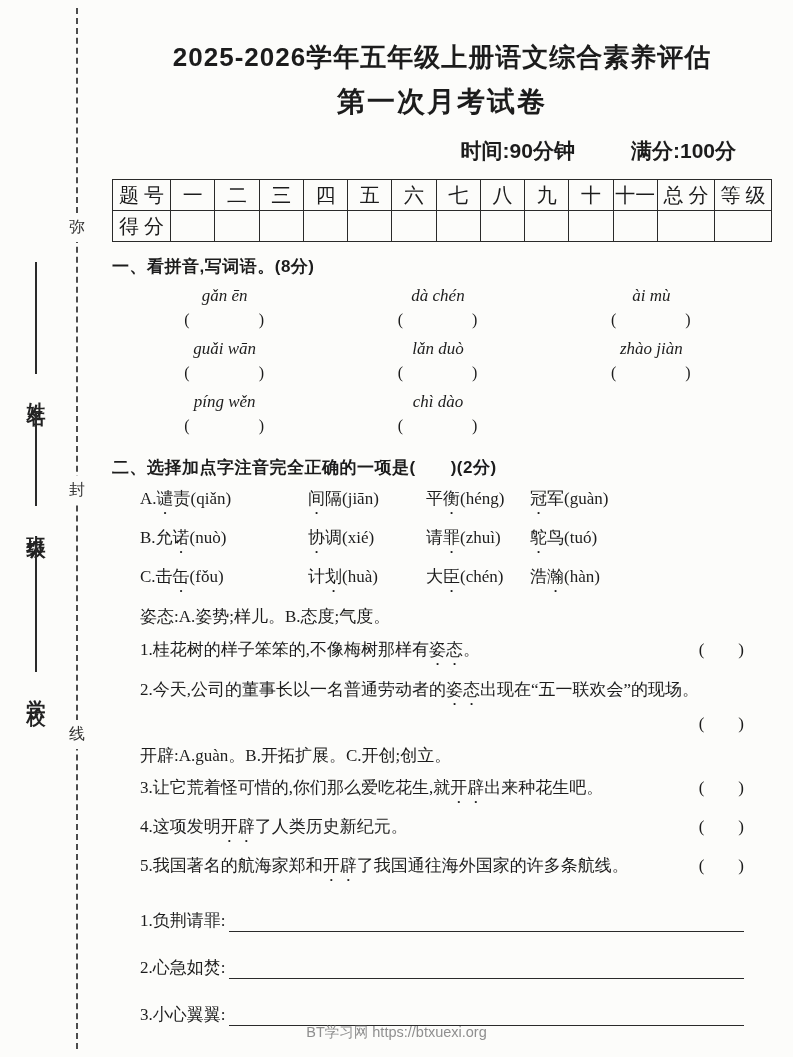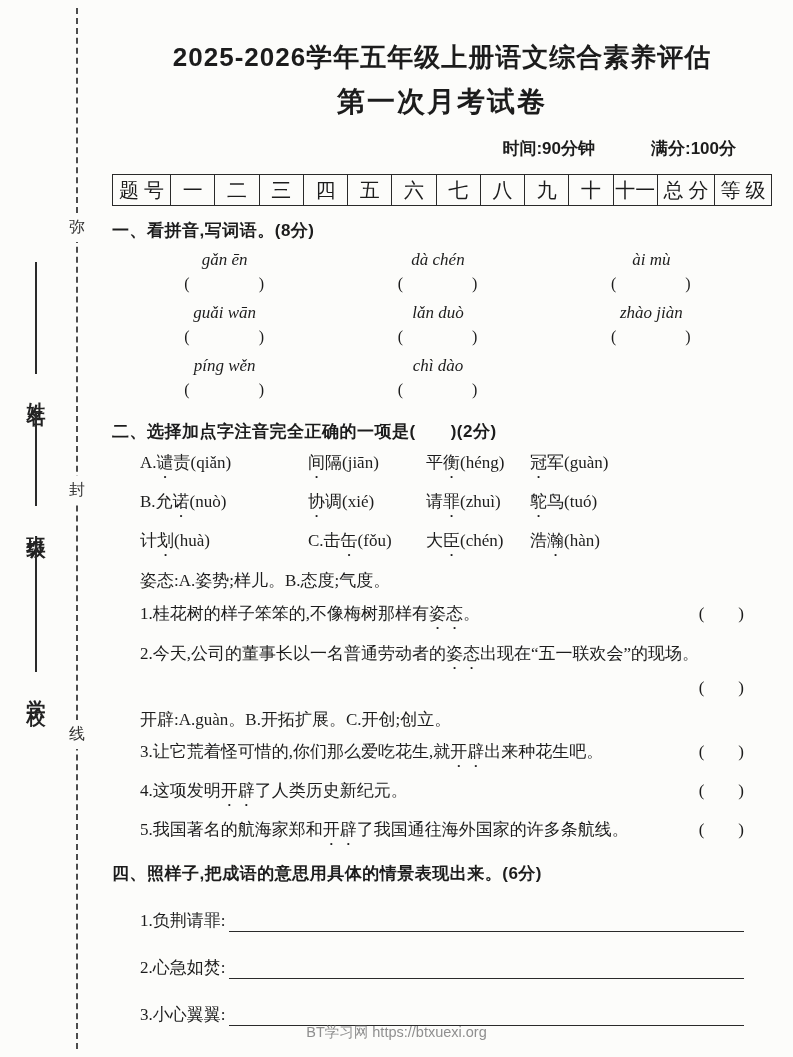--- a/index.html
+++ b/index.html
@@ -19,21 +19,21 @@
   .vline { width:1.5px; background:#2a2a2a; }
   .vl-1 { height:112px; } .vl-2 { height:94px; } .vl-3 { height:128px; }
   .vlabel { writing-mode:vertical-lr; text-orientation:upright; font-size:19px;
     letter-spacing:6px; font-weight:600; color:#222;
     font-family:"Liberation Sans","DejaVu Sans",sans-serif; }
   
   .content { position:absolute; left:112px; right:21px; top:0; }
   .title { font-family:"Liberation Sans","DejaVu Sans",sans-serif; font-weight:bold;
     font-size:26px; text-align:center; margin-top:40px; letter-spacing:1px; }
   .title2 { font-size:28px; margin-top:8px; letter-spacing:2px; }
-  .meta { display:flex; justify-content:flex-end; gap:56px; font-weight:bold; font-size:17px;
+  .meta { display:flex; justify-content:flex-end; gap:56px; font-weight:bold; font-size:21px;
     margin:16px 36px 0 0; font-family:"Liberation Sans","DejaVu Sans",sans-serif; }
   .score-table { width:100%; border-collapse:collapse; table-layout:fixed;
     margin-top:14px; font-size:20px; }
   .score-table td { border:1.5px solid #2a2a2a; height:31px; text-align:center; }
   .heading { font-family:"Liberation Sans","DejaVu Sans",sans-serif; font-weight:bold;
     font-size:17px; margin-top:13px; letter-spacing:.5px; }
   
   .pinyin-grid { display:grid; grid-template-columns:repeat(3,1fr); margin:6px 14px 0 6px; }
   .pcell { display:flex; flex-direction:column; align-items:center; line-height:24px; margin-bottom:5px; }
   .py { font-style:italic; }
@@ -112,20 +112,36 @@
         <td>五</td>
         <td>六</td>
         <td>七</td>
         <td>八</td>
         <td>九</td>
         <td>十</td>
         <td>十一</td>
         <td>总 分</td>
         <td>等 级</td>
       </tr>
+      <tr>
+        <td>得 分</td>
+        <td></td>
+        <td></td>
+        <td></td>
+        <td></td>
+        <td></td>
+        <td></td>
+        <td></td>
+        <td></td>
+        <td></td>
+        <td></td>
+        <td></td>
+        <td></td>
+        <td></td>
+      </tr>
     </tbody>
       </table>
 
     <div class="heading">一、看拼音,写词语。(8分)</div>
     <div class="pinyin-grid">
       <div class="pcell">
         <span class="py">gǎn ēn</span>
         <span class="pp">(　　　　)</span>
       </div>
       <div class="pcell">
@@ -165,22 +181,22 @@
       <span>平<em class="em-dot">衡</em>(héng)</span>
       <span><em class="em-dot">冠</em>军(guàn)</span>
     </div>
     <div class="opt-row">
       <span>B.允<em class="em-dot">诺</em>(nuò)</span>
       <span><em class="em-dot">协</em>调(xié)</span>
       <span>请<em class="em-dot">罪</em>(zhuì)</span>
       <span><em class="em-dot">鸵</em>鸟(tuó)</span>
     </div>
     <div class="opt-row">
+      <span>C.击<em class="em-dot">缶</em>(fǒu)</span>
       <span>计<em class="em-dot">划</em>(huà)</span>
-      <span>C.击<em class="em-dot">缶</em>(fǒu)</span>
       <span>大<em class="em-dot">臣</em>(chén)</span>
       <span>浩<em class="em-dot">瀚</em>(hàn)</span>
     </div>
 
     <div class="tline">姿态:A.姿势;样儿。B.态度;气度。</div>
     <div class="titem">
       <span>1.桂花树的样子笨笨的,不像梅树那样有<em class="em-dot">姿态</em>。</span>
       <span>(　　)</span>
     </div>
     <div class="tline">2.今天,公司的董事长以一名普通劳动者的<em class="em-dot">姿态</em>出现在“五一联欢会”的现场。</div>
@@ -192,21 +208,20 @@
     </div>
     <div class="titem">
       <span>4.这项发明<em class="em-dot">开辟</em>了人类历史新纪元。</span>
       <span>(　　)</span>
     </div>
     <div class="titem">
       <span>5.我国著名的航海家郑和<em class="em-dot">开辟</em>了我国通往海外国家的许多条航线。</span>
       <span>(　　)</span>
     </div>
 
-    <div class="heading">四、照样子,把成语的意思用具体的情景表现出来。(6分)</div>
     <div class="blank-row">
       <span>1.负荆请罪:</span>
       <span class="bline"></span>
     </div>
     <div class="blank-row">
       <span>2.心急如焚:</span>
       <span class="bline"></span>
     </div>
     <div class="blank-row">
       <span>3.小心翼翼:</span>

